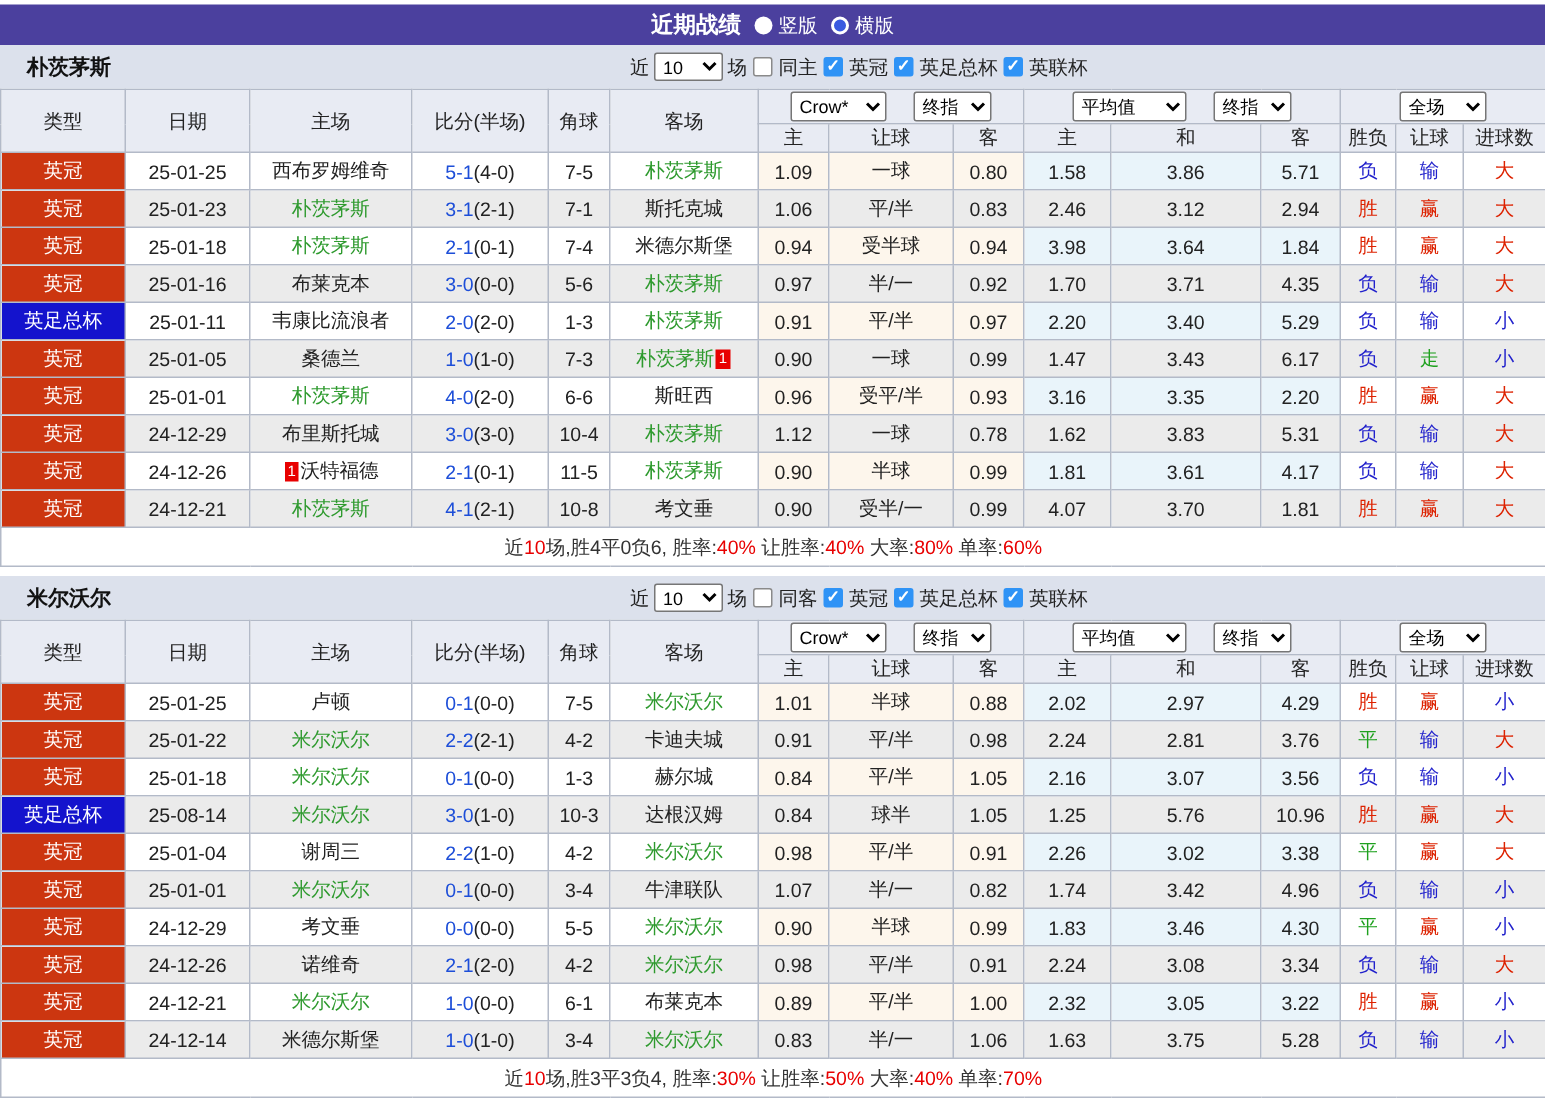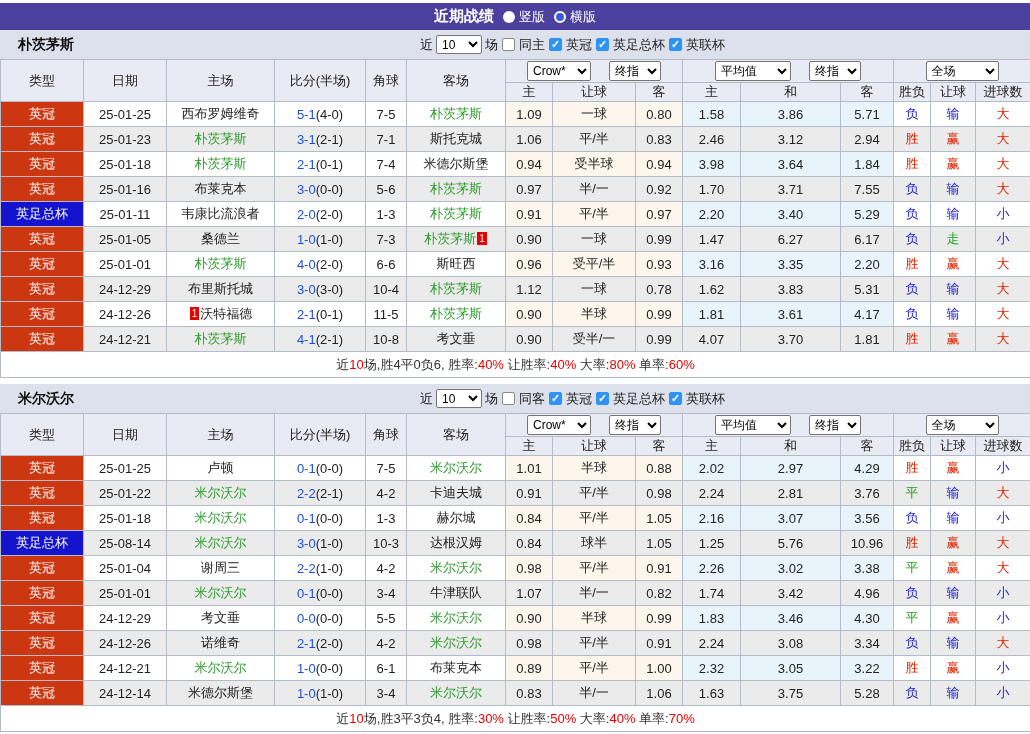--- a/index.html
+++ b/index.html
@@ -30,21 +30,21 @@
   }
   .cb.checked { background: #2f93f6; border-color: #2f93f6; }
   .cb .checkmark { color: #fff; font-size: 11px; font-weight: bold; line-height: 1; }
 
   select {
     font-family: "Liberation Sans", sans-serif; font-size: 12px;
     height: 20px; background: #fff; border: 1px solid #767676; border-radius: 2px; padding: 0 1px;
   }
   .sel-rounds { width: 46px; height: 19px; }
   .sel-crow { width: 64px; } .sel-final { width: 52px; }
-  .sel-avg { width: 76px; }  .sel-full { width: 73px; }
+  .sel-avg { width: 76px; }  .sel-full { width: 58px; }
 
   table { border-collapse: collapse; table-layout: fixed; width: 1030px; font-size: 13px; color: #222; }
   th, td { border: 1px solid #b3bac8; text-align: center; overflow: hidden; white-space: nowrap; padding: 0; }
   thead th { background: #e8ebf3; font-weight: normal; }
   thead tr.hrow1 th { height: 23px; }
   thead tr.hrow2 th { height: 17px; }
   .grp-cell { }
   .grp-inner { display: flex; align-items: center; justify-content: center; gap: 18px; }
   tbody td { height: 25px; }
   tr.odd td { background: #fff; }
@@ -214,21 +214,21 @@
           <td class="">25-01-16</td>
           <td class=""><span class="">布莱克本</span></td>
           <td class=""><span class="sc">3-0</span>(0-0)</td>
           <td class="">5-6</td>
           <td class=""><span class="tg">朴茨茅斯</span></td>
           <td class="c-odds">0.97</td>
           <td class="c-odds">半/一</td>
           <td class="c-odds">0.92</td>
           <td class="c-avg">1.70</td>
           <td class="c-avg">3.71</td>
-          <td class="c-avg">7.55</td>
+          <td class="c-avg">4.35</td>
           <td class=""><span style="color:#2222cc">负</span></td>
           <td class=""><span style="color:#2222cc">输</span></td>
           <td class=""><span style="color:#dd2200">大</span></td>
         </tr>
         <tr class="odd">
           <td class="lg-blue">英足总杯</td>
           <td class="">25-01-11</td>
           <td class=""><span class="">韦康比流浪者</span></td>
           <td class=""><span class="sc">2-0</span>(2-0)</td>
           <td class="">1-3</td>
@@ -247,21 +247,21 @@
           <td class="lg-red">英冠</td>
           <td class="">25-01-05</td>
           <td class=""><span class="">桑德兰</span></td>
           <td class=""><span class="sc">1-0</span>(1-0)</td>
           <td class="">7-3</td>
           <td class=""><span class="tg">朴茨茅斯</span><span class="card-badge">1</span></td>
           <td class="c-odds">0.90</td>
           <td class="c-odds">一球</td>
           <td class="c-odds">0.99</td>
           <td class="c-avg">1.47</td>
-          <td class="c-avg">6.27</td>
+          <td class="c-avg">3.43</td>
           <td class="c-avg">6.17</td>
           <td class=""><span style="color:#2222cc">负</span></td>
           <td class=""><span style="color:#1fa11f">走</span></td>
           <td class=""><span style="color:#2222cc">小</span></td>
         </tr>
         <tr class="odd">
           <td class="lg-red">英冠</td>
           <td class="">25-01-01</td>
           <td class=""><span class="tg">朴茨茅斯</span></td>
           <td class=""><span class="sc">4-0</span>(2-0)</td>

